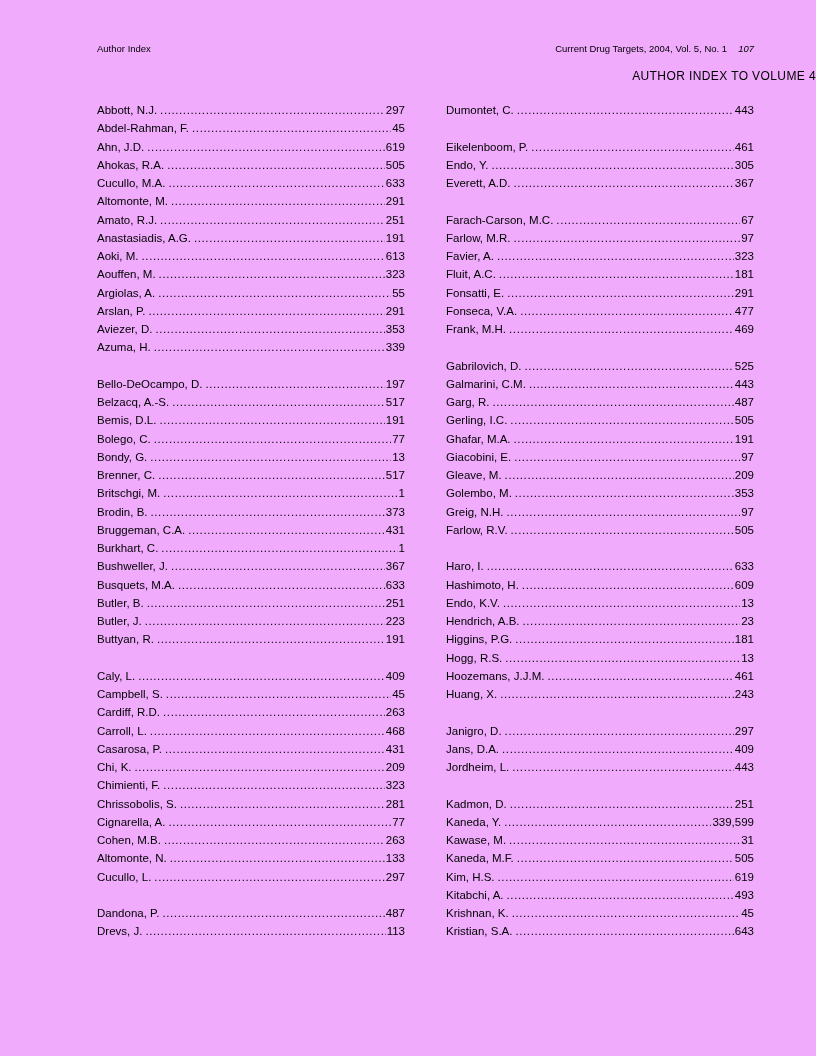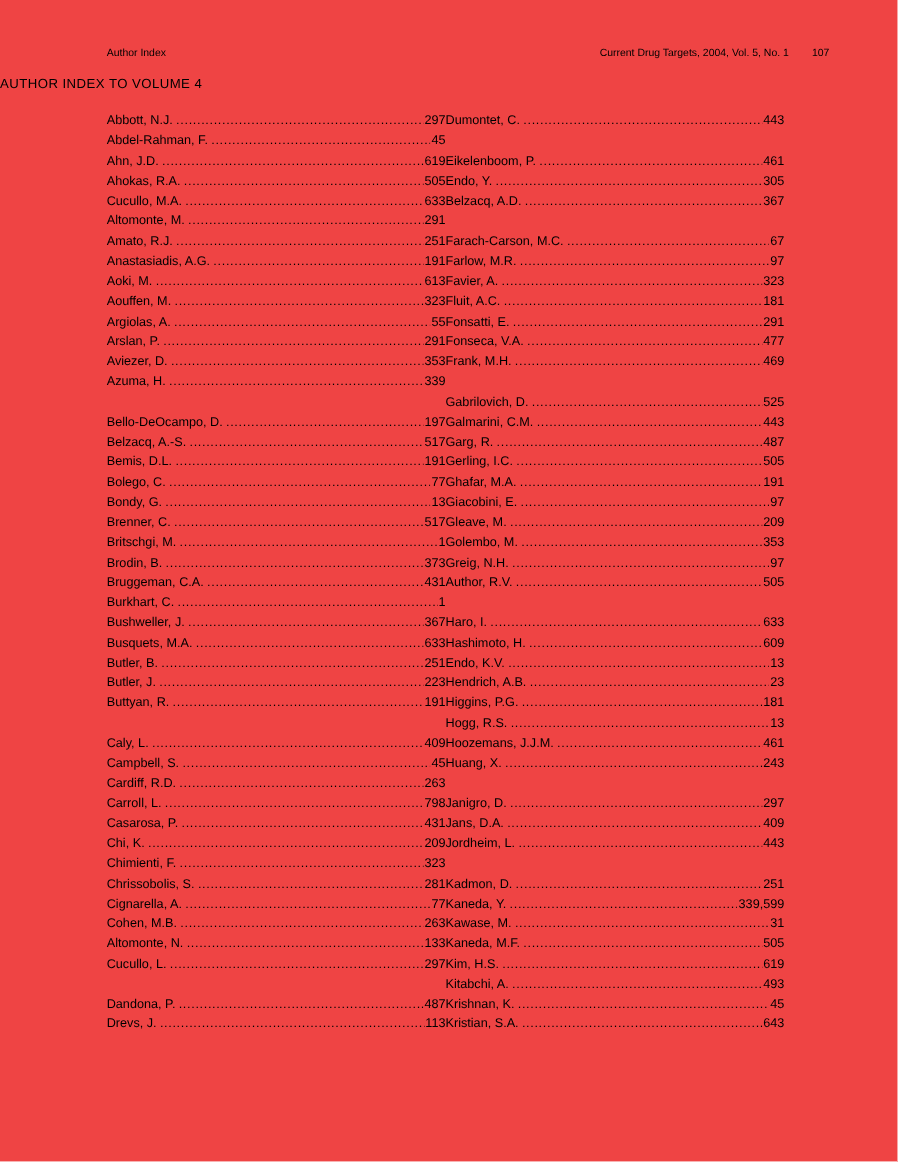--- a/index.html
+++ b/index.html
@@ -5,45 +5,46 @@
   * { margin: 0; padding: 0; box-sizing: border-box; }
   html, body { background: #ffffff; }
   body {
     width: 816px; height: 1056px;
     font-family: "Liberation Sans", "DejaVu Sans", sans-serif;
     color: #000000;
   }
   #page {
     position: relative;
     width: 816px; height: 1056px;
-    background: #ef4444;
+    background: #f0abfc;
     overflow: hidden;
   }
   .hdr {
     position: absolute;
     left: 97px; top: 43px; width: 657px;
     display: flex;
     justify-content: space-between;
     align-items: baseline;
     font-size: 9.5px;
     line-height: 12px;
   }
   .hdr-right { display: flex; align-items: baseline; text-align: right; }
-  .hdr-pg { margin-left: 21px; }
+  .hdr-pg { margin-left: 11px; font-style: italic; }
   .title {
     position: absolute;
     left: 0; top: 69px; width: 816px;
-    text-align: left;
+    text-align: right;
     font-size: 12px;
     letter-spacing: 0.4px;
   }
   .cols {
     position: absolute;
     left: 97px; top: 101px; width: 657px;
     display: flex;
+    justify-content: space-between;
   }
   .col { width: 308px; }
   .row {
     display: flex;
     align-items: baseline;
     height: 18.25px;
     line-height: 18.25px;
     font-size: 11.5px;
   }
   .row.spacer { }
@@ -232,21 +233,21 @@
           <span class="pg">45</span>
         </div>
         <div class="row">
           <span class="nm">Cardiff, R.D.</span>
           <span class="leader">............................................................................................................................................................................................................................</span>
           <span class="pg">263</span>
         </div>
         <div class="row">
           <span class="nm">Carroll, L.</span>
           <span class="leader">............................................................................................................................................................................................................................</span>
-          <span class="pg">798</span>
+          <span class="pg">468</span>
         </div>
         <div class="row">
           <span class="nm">Casarosa, P.</span>
           <span class="leader">............................................................................................................................................................................................................................</span>
           <span class="pg">431</span>
         </div>
         <div class="row">
           <span class="nm">Chi, K.</span>
           <span class="leader">............................................................................................................................................................................................................................</span>
           <span class="pg">209</span>
@@ -304,21 +305,21 @@
           <span class="nm">Eikelenboom, P.</span>
           <span class="leader">............................................................................................................................................................................................................................</span>
           <span class="pg">461</span>
         </div>
         <div class="row">
           <span class="nm">Endo, Y.</span>
           <span class="leader">............................................................................................................................................................................................................................</span>
           <span class="pg">305</span>
         </div>
         <div class="row">
-          <span class="nm">Belzacq, A.D.</span>
+          <span class="nm">Everett, A.D.</span>
           <span class="leader">............................................................................................................................................................................................................................</span>
           <span class="pg">367</span>
         </div>
         <div class="row spacer"></div>
         <div class="row">
           <span class="nm">Farach-Carson, M.C.</span>
           <span class="leader">............................................................................................................................................................................................................................</span>
           <span class="pg">67</span>
         </div>
         <div class="row">
@@ -391,21 +392,21 @@
           <span class="nm">Golembo, M.</span>
           <span class="leader">............................................................................................................................................................................................................................</span>
           <span class="pg">353</span>
         </div>
         <div class="row">
           <span class="nm">Greig, N.H.</span>
           <span class="leader">............................................................................................................................................................................................................................</span>
           <span class="pg">97</span>
         </div>
         <div class="row">
-          <span class="nm">Author, R.V.</span>
+          <span class="nm">Farlow, R.V.</span>
           <span class="leader">............................................................................................................................................................................................................................</span>
           <span class="pg">505</span>
         </div>
         <div class="row spacer"></div>
         <div class="row">
           <span class="nm">Haro, I.</span>
           <span class="leader">............................................................................................................................................................................................................................</span>
           <span class="pg">633</span>
         </div>
         <div class="row">

